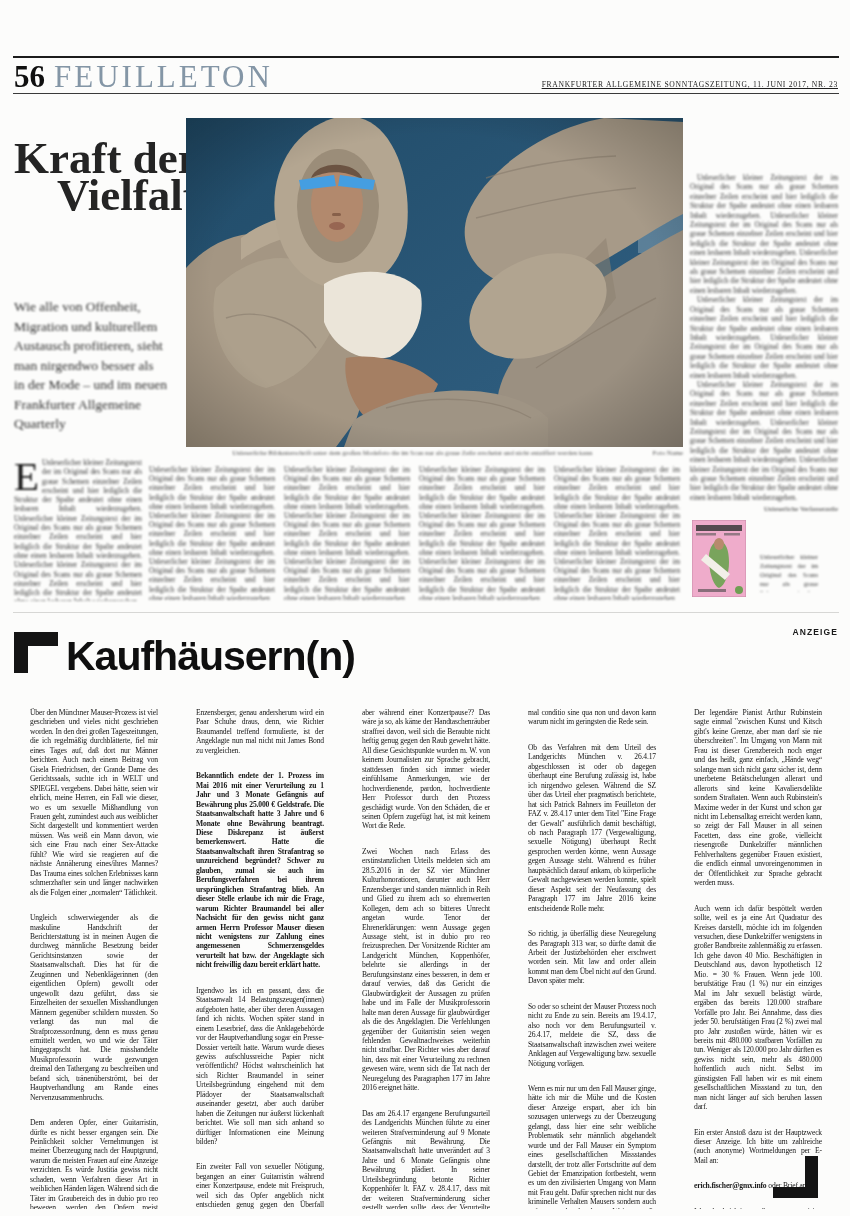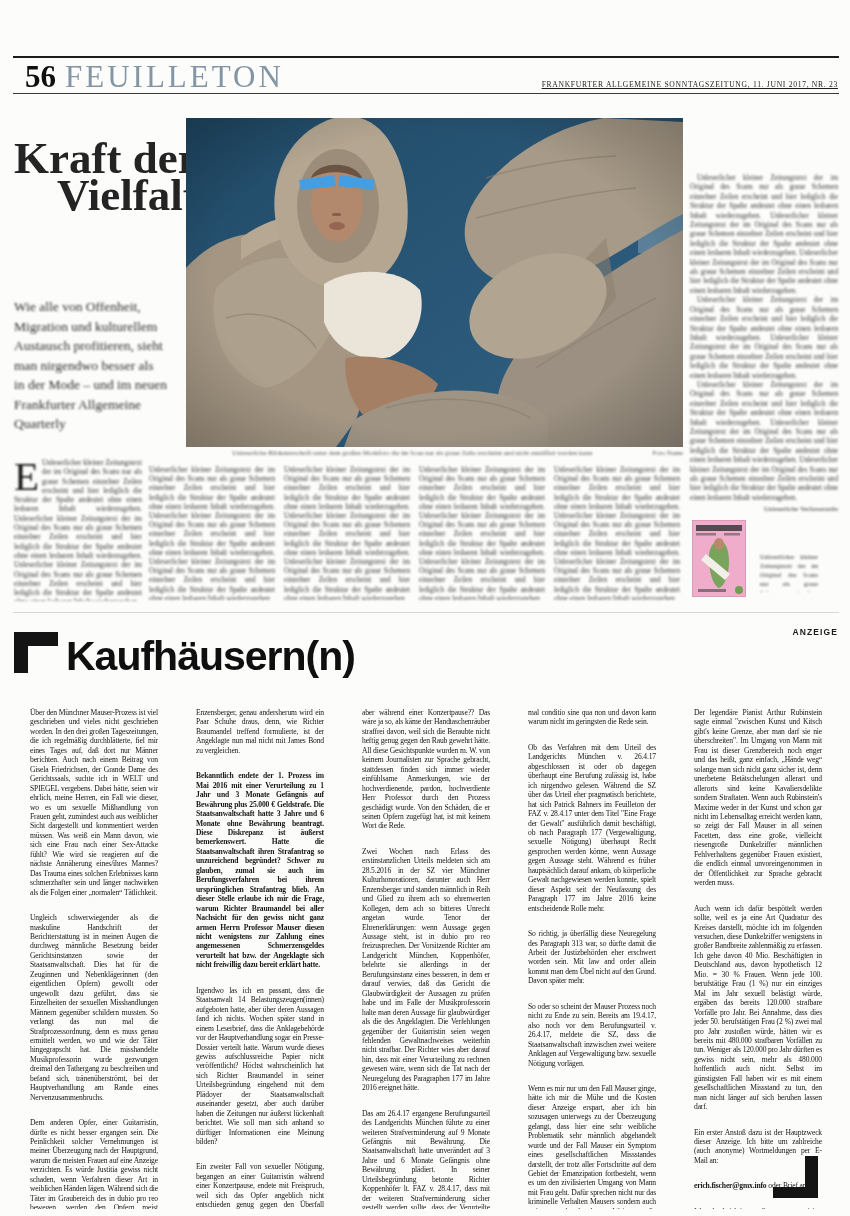--- a/index.html
+++ b/index.html
@@ -1,21 +1,21 @@
 <!DOCTYPE html>
 <html lang="de"><head>
 <meta charset="utf-8">
 <style>
   html,body{margin:0;padding:0;background:#d9d9d9;}
   .page{position:relative;width:850px;height:1216px;margin:0 auto;background:#fcfcfb;
         font-family:"Liberation Serif",serif;overflow:hidden;}
   
   .rule-top{position:absolute;left:13px;right:11px;top:56px;height:2px;background:#1c1c1c;}
   .rule-bottom{position:absolute;left:13px;right:11px;top:93px;height:1px;background:#3a3a3a;}
-  .masthead{position:absolute;left:25px;top:59px;white-space:nowrap;}
+  .masthead{position:absolute;left:14px;top:59px;white-space:nowrap;}
   .page-num{font-size:31px;font-weight:bold;color:#0f0f0f;letter-spacing:0;}
   .section-name{font-size:31px;color:#8496a6;letter-spacing:3px;margin-left:9px;}
   .issue-line{position:absolute;right:12px;top:80px;font-size:7.6px;letter-spacing:.7px;color:#1e1e1e;text-decoration:underline;}
   
   .kv-headline{position:absolute;left:14px;top:140px;font-size:45px;font-weight:bold;
                line-height:37px;color:#242424;filter:blur(.7px);text-align:right;}
   .kv-subtitle{position:absolute;left:14px;top:297px;width:153px;font-size:13.5px;
                line-height:19.5px;color:#2e2e2e;filter:blur(1.25px);}
   .blurred{filter:blur(.95px);color:#3a3a3a;text-align:justify;overflow:hidden;}
   .kv-lead{position:absolute;left:14px;top:458px;width:128px;height:143px;

